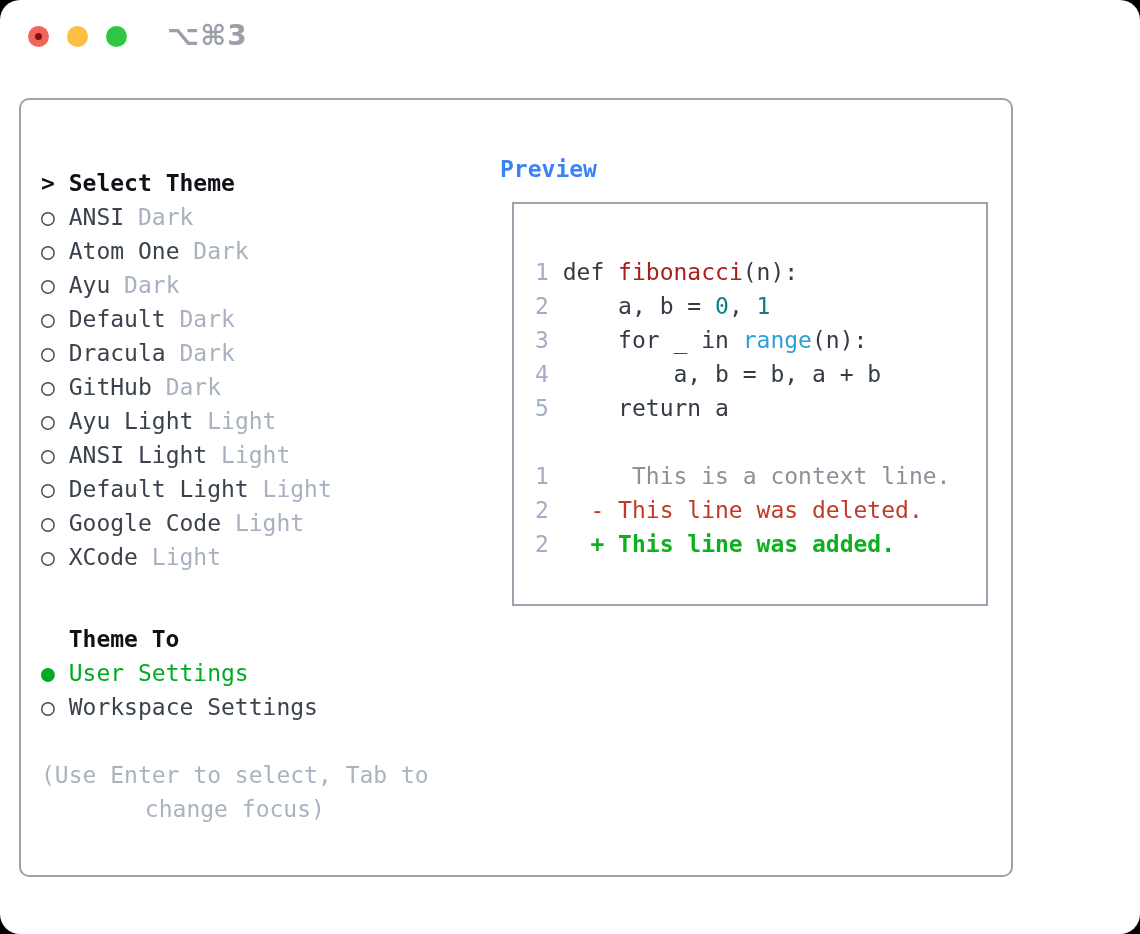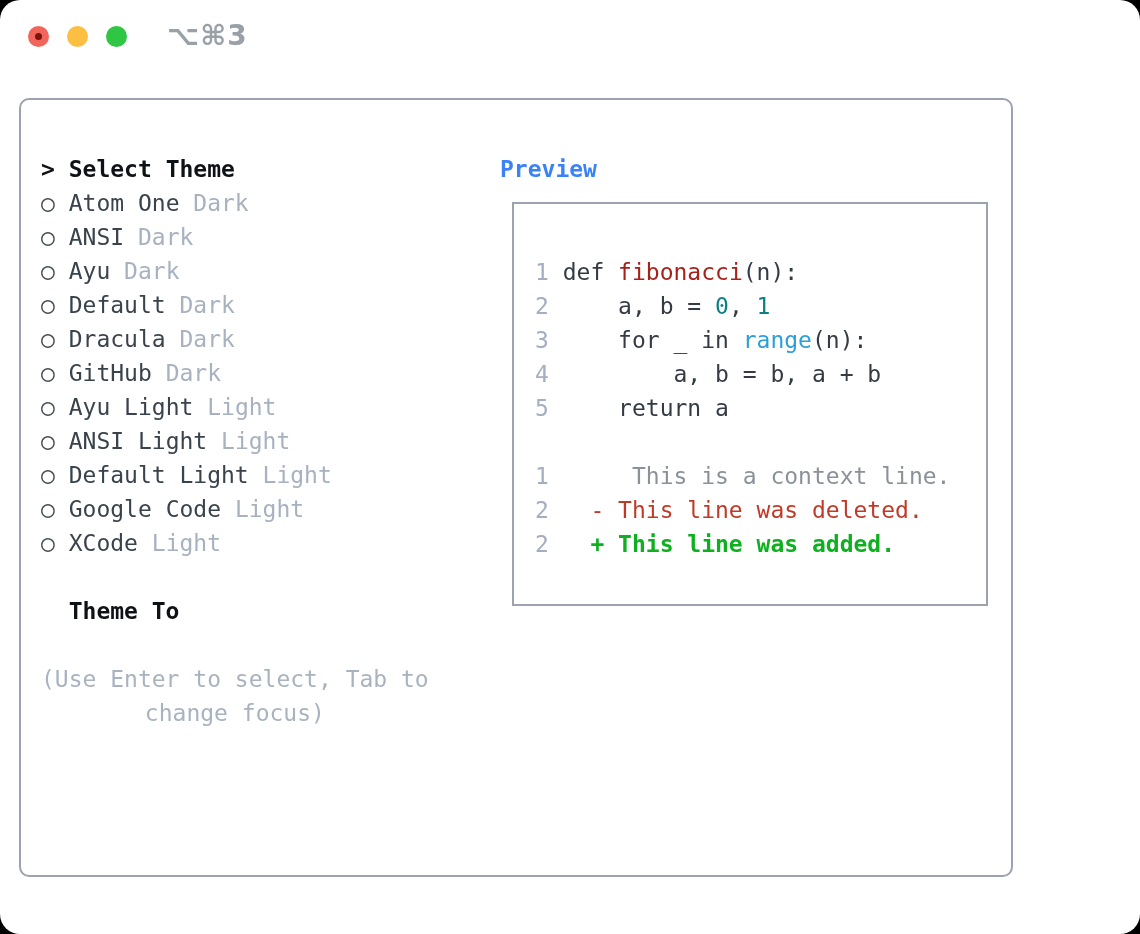--- a/index.html
+++ b/index.html
@@ -25,21 +25,21 @@
   
   .window{
     position:absolute;left:19px;top:98px;width:990px;height:775px;
     border:2px solid #9aa3ae;border-radius:10px;background:#fff;
   }
   .row{height:34px;line-height:34px;white-space:pre;}
   
   .left-panel{
     position:absolute;left:20px;top:52px;font-size:23px;color:#3a424c;
   }
-  .header-row{font-weight:bold;color:#0e1116;}
+  .header-row{font-weight:bold;color:#0e1116;margin-top:14px;}
   .indent2{padding-left:2ch;}
   .bullet{color:#4a5058;}
   .sel .bullet{color:#00ab22;}
   .sel .tname{color:#00ab22;}
   .tname{color:#3a424c;}
   .ttag{color:#a7b1c0;}
   .hint-line{color:#a9b3bf;text-align:center;}
   
   .preview-title{
     position:absolute;left:479px;top:52px;height:34px;line-height:34px;
@@ -69,37 +69,41 @@
   <span class="traffic tl-min"></span>
   <span class="traffic tl-zoom"></span>
   <span class="app-title">⌥⌘3</span>
 
   <div class="window">
 
     <div class="left-panel">
       <div class="row header-row"><span>&gt; </span><span>Select Theme</span></div>
 
       <div id="theme-list">
+          <div class="row option-row"><span class="bullet">○</span><span class="tname"> ANSI</span><span class="ttag"> Dark</span></div>
           <div class="row option-row"><span class="bullet">○</span><span class="tname"> Atom One</span><span class="ttag"> Dark</span></div>
-          <div class="row option-row"><span class="bullet">○</span><span class="tname"> ANSI</span><span class="ttag"> Dark</span></div>
           <div class="row option-row"><span class="bullet">○</span><span class="tname"> Ayu</span><span class="ttag"> Dark</span></div>
           <div class="row option-row"><span class="bullet">○</span><span class="tname"> Default</span><span class="ttag"> Dark</span></div>
           <div class="row option-row"><span class="bullet">○</span><span class="tname"> Dracula</span><span class="ttag"> Dark</span></div>
           <div class="row option-row"><span class="bullet">○</span><span class="tname"> GitHub</span><span class="ttag"> Dark</span></div>
           <div class="row option-row"><span class="bullet">○</span><span class="tname"> Ayu Light</span><span class="ttag"> Light</span></div>
           <div class="row option-row"><span class="bullet">○</span><span class="tname"> ANSI Light</span><span class="ttag"> Light</span></div>
           <div class="row option-row"><span class="bullet">○</span><span class="tname"> Default Light</span><span class="ttag"> Light</span></div>
           <div class="row option-row"><span class="bullet">○</span><span class="tname"> Google Code</span><span class="ttag"> Light</span></div>
           <div class="row option-row"><span class="bullet">○</span><span class="tname"> XCode</span><span class="ttag"> Light</span></div>
         </div>
 
       <div class="row">&nbsp;</div>
 
       <div class="row header-row indent2">Theme To</div>
 
+      <div id="apply-list">
+          <div class="row option-row sel"><span class="bullet">●</span><span class="tname"> User Settings</span><span class="ttag"></span></div>
+          <div class="row option-row"><span class="bullet">○</span><span class="tname"> Workspace Settings</span><span class="ttag"></span></div>
+        </div>
 
       <div class="row">&nbsp;</div>
 
       <div id="hint">
           <div class="row hint-line">(Use Enter to select, Tab to</div>
           <div class="row hint-line">change focus)</div>
         </div>
     </div>
 
     <div class="preview-title">Preview</div>

